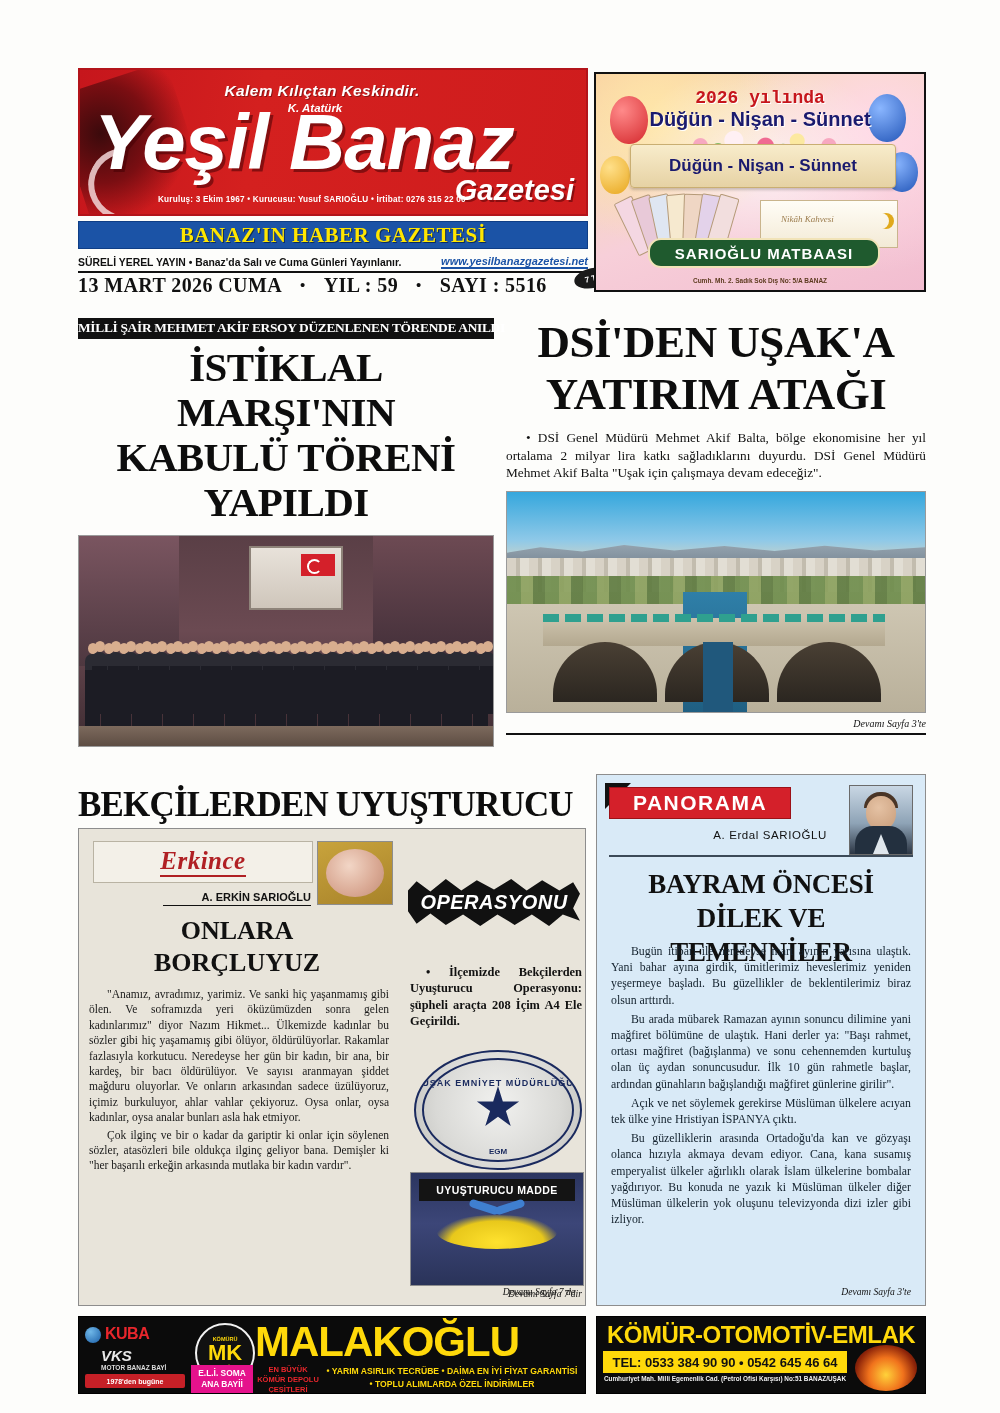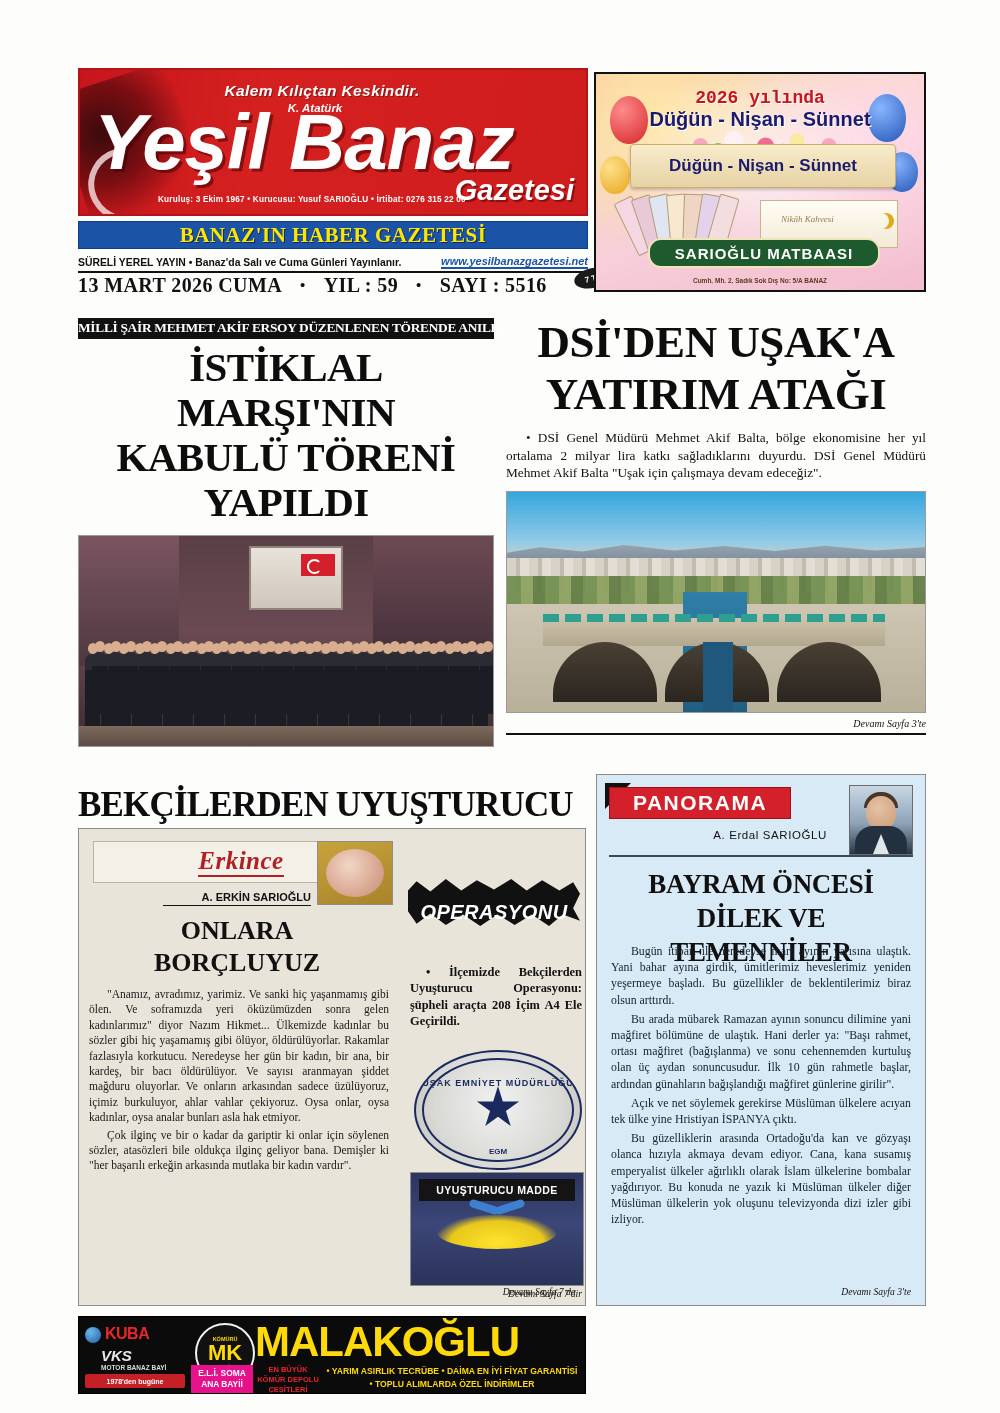--- a/index.html
+++ b/index.html
@@ -441,21 +441,21 @@
   .lower-box {
     position: absolute; left: 0; top: 760px; width: 508px; height: 478px;
     border: 1px solid #8d8d8d;
     box-sizing: border-box;
     background: #e8e4da;
   }
   .erkince-hdr {
     position: absolute; left: 14px; top: 12px; width: 218px; height: 40px;
     background: #f3f0e8;
     border: 1px solid #b9b3a3;
-    display: flex; align-items: center; justify-content: center; padding-left: 38px;
+    display: flex; align-items: center; justify-content: center;
   }
   .erkince-hdr span {
     font-family: "Liberation Serif", serif;
     font-weight: bold; font-style: italic;
     font-size: 25px; color: #b02024;
     border-bottom: 2px solid #b02024;
     letter-spacing: .5px;
   }
   .erkince-byline {
     position: absolute; left: 84px; top: 62px; width: 148px;
@@ -499,21 +499,21 @@
 
   .oper-badge {
     position: absolute; left: 330px; top: 808px; width: 172px; height: 52px;
   }
   .oper-badge .burst {
     position: absolute; left: 0; top: 0; right: 0; bottom: 0;
     background: #111;
     clip-path: polygon(0% 28%,5% 10%,13% 30%,22% 6%,31% 28%,40% 8%,50% 26%,60% 6%,69% 28%,78% 8%,88% 28%,96% 12%,100% 34%,96% 62%,100% 86%,90% 74%,82% 96%,72% 74%,62% 94%,52% 74%,42% 96%,32% 74%,22% 94%,13% 72%,5% 92%,0% 68%);
   }
   .oper-badge span {
-    position: absolute; left: 0; right: 0; top: 25px;
+    position: absolute; left: 0; right: 0; top: 15px;
     text-align: center; color: #fff;
     font-family: "Liberation Sans", sans-serif;
     font-weight: bold; font-size: 20px; letter-spacing: .5px;
     font-style: italic;
   }
   .oper-dek {
     position: absolute; left: 332px; top: 896px; width: 172px;
     font-family: "Liberation Serif", serif;
     font-weight: bold;
     font-size: 12.4px; line-height: 16.4px;
@@ -1031,15 +1031,23 @@
         <span>E.L.İ. SOMA</span>
         <span>ANA BAYİİ</span>
       </div>
       <div class="mala-tagA">EN BÜYÜK KÖMÜR DEPOLU ÇEŞİTLERİ</div>
       <div class="mala-tagB">
         <div>• YARIM ASIRLIK TECRÜBE  •  DAİMA EN İYİ FİYAT GARANTİSİ</div>
         <div>• TOPLU ALIMLARDA ÖZEL İNDİRİMLER</div>
       </div>
     </div>
 
+    <div class="ad-right">
+      <div class="kw">KÖMÜR-OTOMOTİV-EMLAK</div>
+      <div class="tel">
+        <span>TEL: 0533 384 90 90  •  0542 645 46 64</span>
+      </div>
+      <div class="addr">Cumhuriyet Mah. Milli Egemenlik Cad. (Petrol Ofisi Karşısı) No:51 BANAZ/UŞAK</div>
+      <div class="fire"></div>
+    </div>
 
   </div>
 </div>
 
 </body></html>

